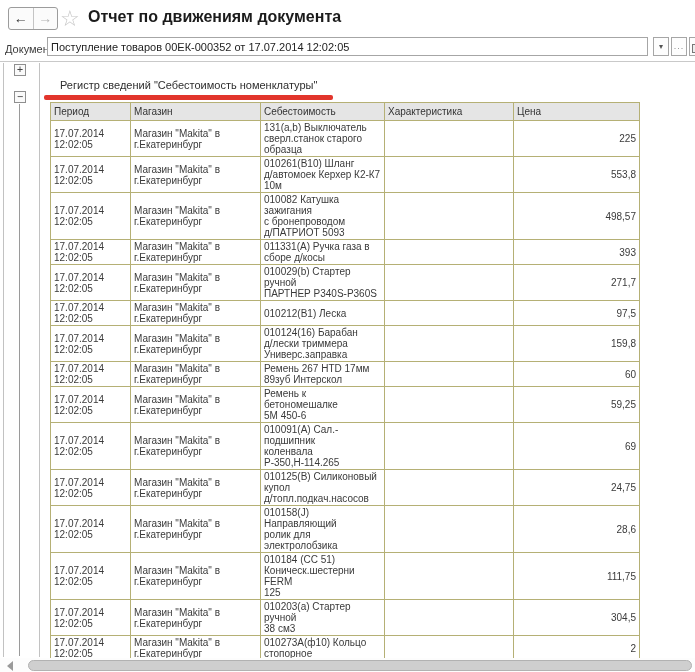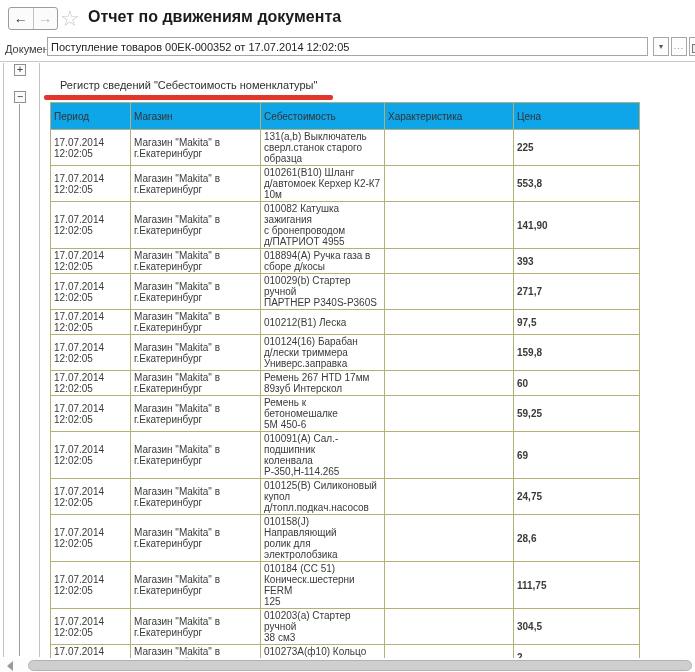--- a/index.html
+++ b/index.html
@@ -41,24 +41,24 @@
     background:#fafafa; font-size:10px; line-height:10px; text-align:center; color:#444;
     cursor:pointer; padding:0; font-family:"DejaVu Sans Mono", monospace; }
   .gb-plus { top:64px; } .gb-minus { top:91px; }
 
   
   .section-title { position:absolute; left:60px; top:79px; font-size:11px; color:#2e2e2e; }
   table.reg { position:absolute; left:50px; top:102px; border-collapse:collapse; table-layout:fixed; }
   .reg th, .reg td { border:1px solid #b5b075; font-size:10px; line-height:11px;
     padding:1px 3px; vertical-align:middle; color:#3a3a3a; white-space:pre-line;
     overflow:hidden; }
-  .reg th { background:#0ea5e9; font-weight:normal; text-align:left; height:27px; color:#333; }
+  .reg th { background:#e5e5e5; font-weight:normal; text-align:left; height:18px; color:#333; }
   .col-period { width:80px; } .col-store { width:130px; } .col-nom { width:124px; }
   .col-char { width:129px; } .col-price { width:126px; }
-  .c-price { padding-right:4px;font-weight:bold; }
+  .c-price { text-align:right; padding-right:4px; }
 
   
   .ann { position:absolute; pointer-events:none; }
   .red-line { background:#e0241a; border-radius:2px; opacity:.92; z-index:7; }
   .red1 { left:44px; top:95px; width:289px; height:5px; }
 
   
   .hscroll { position:absolute; left:0; top:658px; width:695px; height:14px; background:#fdfdfd; z-index:8; }
   .scroll-left { position:absolute; left:7px; top:3px; width:0; height:0; cursor:pointer;
     border-top:5px solid transparent; border-bottom:5px solid transparent; border-right:6px solid #9a9a9a; }
@@ -134,30 +134,30 @@
       <td class="c-char"></td>
       <td class="c-price">553,8</td>
     </tr>
         <tr>
       <td class="c-period">17.07.2014
 12:02:05</td>
       <td class="c-store">Магазин "Makita" в
 г.Екатеринбург</td>
       <td class="c-nom">010082 Катушка зажигания
 с бронепроводом
-д/ПАТРИОТ 4955</td>
-      <td class="c-char"></td>
-      <td class="c-price">141,90</td>
-    </tr>
-        <tr>
-      <td class="c-period">17.07.2014
-12:02:05</td>
-      <td class="c-store">Магазин "Makita" в
-г.Екатеринбург</td>
-      <td class="c-nom">018894(А) Ручка газа в
+д/ПАТРИОТ 5093</td>
+      <td class="c-char"></td>
+      <td class="c-price">498,57</td>
+    </tr>
+        <tr>
+      <td class="c-period">17.07.2014
+12:02:05</td>
+      <td class="c-store">Магазин "Makita" в
+г.Екатеринбург</td>
+      <td class="c-nom">011331(А) Ручка газа в
 сборе д/косы</td>
       <td class="c-char"></td>
       <td class="c-price">393</td>
     </tr>
         <tr>
       <td class="c-period">17.07.2014
 12:02:05</td>
       <td class="c-store">Магазин "Makita" в
 г.Екатеринбург</td>
       <td class="c-nom">010029(b) Стартер ручной

